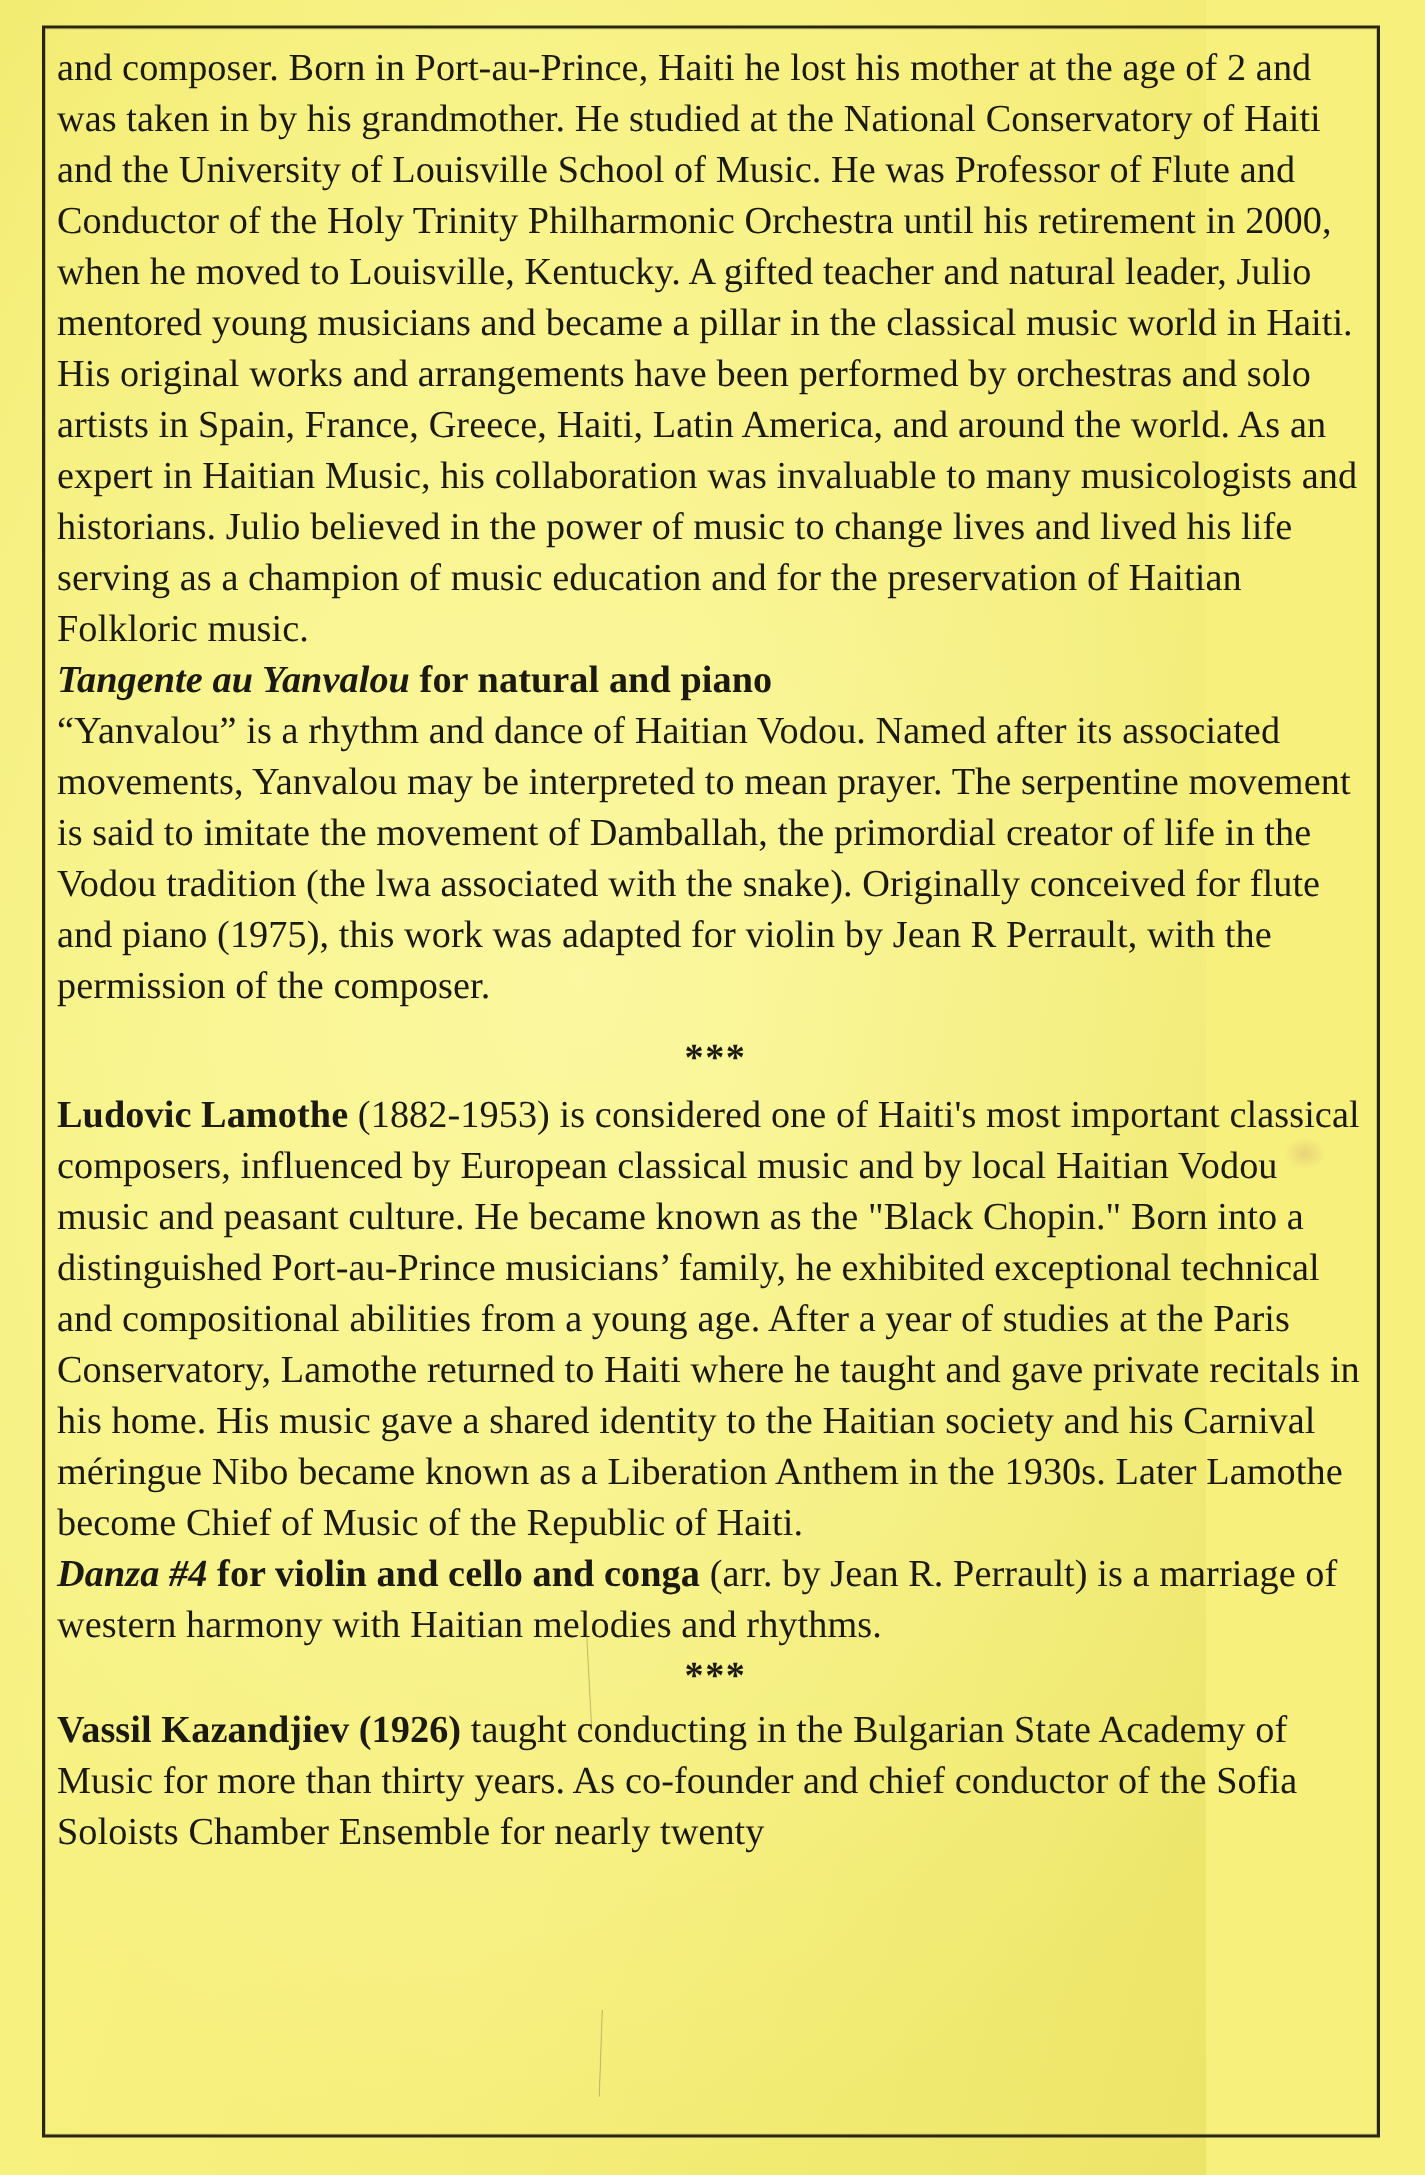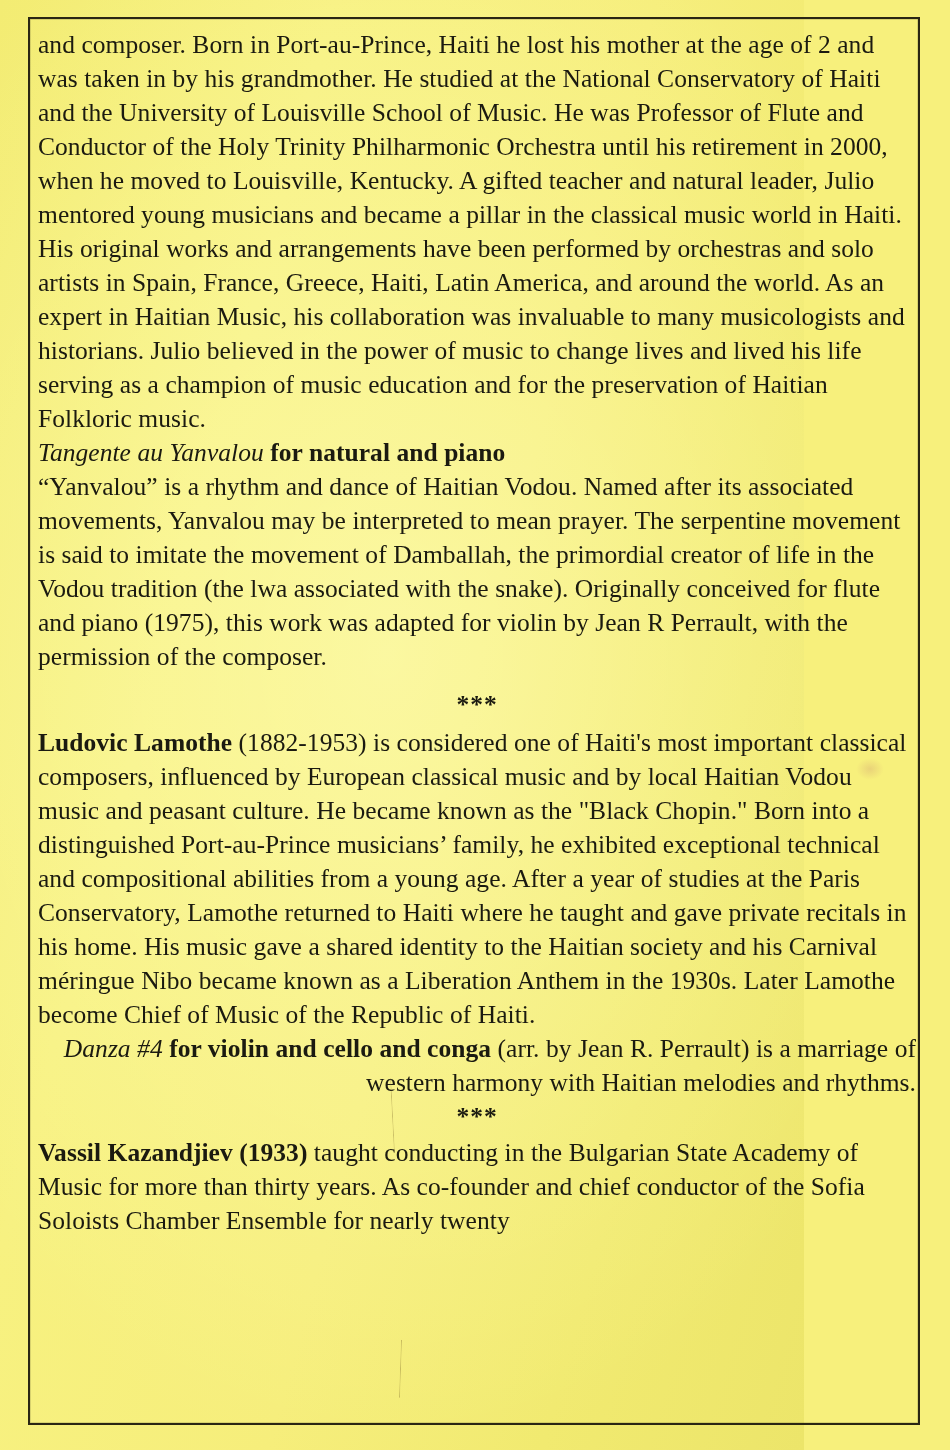--- a/index.html
+++ b/index.html
@@ -52,37 +52,37 @@
 
   p.para {
     margin: 0;
     text-indent: 0;
   }
 
   
   .blk-tangente { margin-top: 23px; }
   .blk-yanvalou { margin-top: 0px; }
   .blk-lamothe  { margin-top: 0px; }
-  .blk-danza    { margin-top: 20px; text-align: right; }
+  .blk-danza    { margin-top: 20px; }
   .blk-kazandjiev { margin-top: 0px; }
 
   .sep {
     margin: 0;
     text-align: center;
     font-size: 25.5px;
     line-height: 34px;
     letter-spacing: 1px;
     font-weight: 700;
   }
   .sep-1 { margin-top: 14px; margin-bottom: 4px; }
   .sep-2 { margin-top: 0px;  margin-bottom: 2px; }
 
   b, .b { font-weight: 700; }
   i, .i { }
-  .bi { font-weight: 400; font-style: italic; margin-top: 45px; }
+  .bi { font-weight: 700; font-style: italic; margin-top: 45px; }
 
   
   .artifact {
     position: absolute;
     pointer-events: none;
     opacity: 0.42;
   }
   .artifact-hair-1 {
     left: 392px; top: 1078px;
     width: 10px; height: 75px;
@@ -120,21 +120,21 @@
     <p class="para blk-yanvalou"><span>“Yanvalou” is a rhythm and dance of Haitian Vodou.  Named after its associated movements, Yanvalou may be interpreted to mean prayer. The serpentine movement is said to imitate the movement of Damballah, the primordial creator of life in the Vodou tradition (the lwa associated with the snake). Originally conceived for flute and piano (1975), this work was adapted for violin by Jean R Perrault, with the permission of the composer.</span></p>
 
     <p class="sep sep-1"><span>***</span></p>
 
     <p class="para blk-lamothe"><span class="b">Ludovic Lamothe</span><span> (1882-1953)</span><span> is considered one of Haiti's most important classical composers, influenced by European classical music and by local Haitian Vodou music and peasant culture. He became known as the "Black Chopin." Born into a distinguished Port-au-Prince musicians’ family, he exhibited exceptional technical and compositional abilities from a young age. After a year of studies at the Paris Conservatory, Lamothe returned to Haiti where he taught and gave private recitals in his home. His music gave a shared identity to the Haitian society and his Carnival méringue </span><span class="i">Nibo</span><span> became known as a Liberation Anthem in the 1930s. Later Lamothe become Chief of Music of the Republic of Haiti.</span></p>
 
     <p class="para blk-danza"><span class="bi">Danza #4</span><span class="b"> for violin and cello and conga</span><span> (arr. by Jean R. Perrault) is a marriage of western harmony with Haitian melodies and rhythms.</span></p>
 
     <p class="sep sep-2"><span>***</span></p>
 
-    <p class="para blk-kazandjiev"><span class="b">Vassil Kazandjiev (1933)</span><span> taught conducting in the Bulgarian State Academy of Music for more than thirty years. As co-founder and chief conductor of the Sofia Soloists Chamber Ensemble for nearly twenty</span></p>
+    <p class="para blk-kazandjiev"><span class="b">Vassil Kazandjiev (1926)</span><span> taught conducting in the Bulgarian State Academy of Music for more than thirty years. As co-founder and chief conductor of the Sofia Soloists Chamber Ensemble for nearly twenty</span></p>
 
   </div>
 
   <div class="artifact artifact-hair-1"></div>
   <div class="artifact artifact-hair-2"></div>
   <div class="artifact artifact-smudge"></div>
 
 </div>
 
 </body></html>

